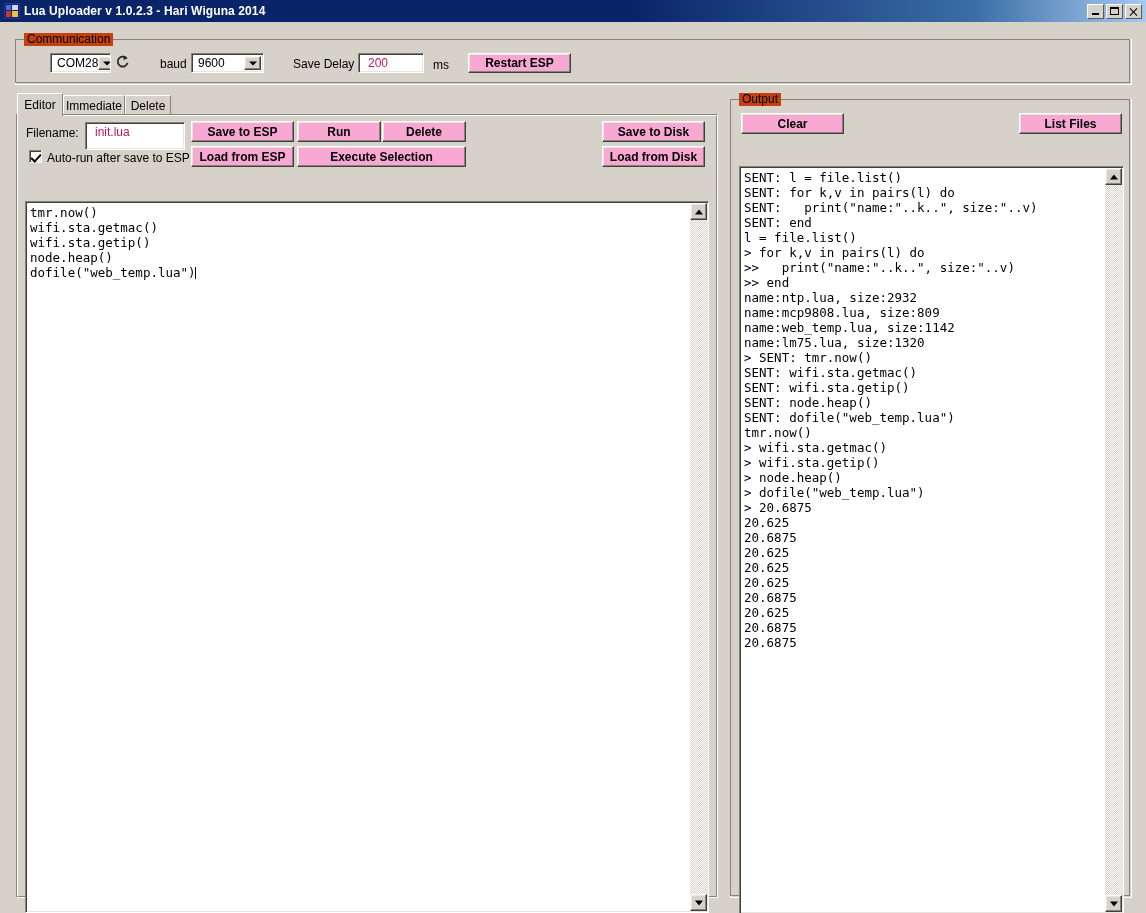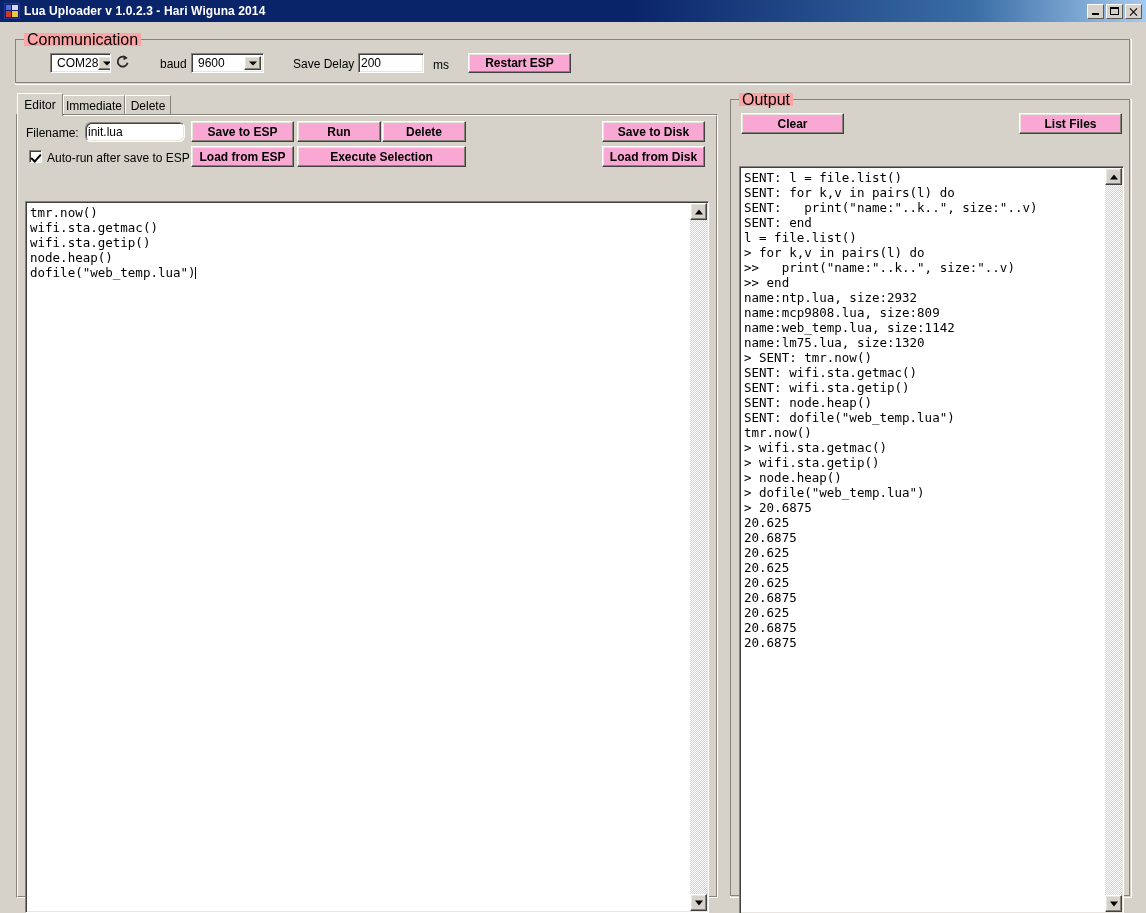--- a/index.html
+++ b/index.html
@@ -90,23 +90,23 @@
   }
   .groupbox > .gb-inner {
     position:absolute; left:-1px; top:-1px; right:1px; bottom:1px;
     border: 1px solid #87837b;
     box-sizing: border-box;
     pointer-events: none;
   }
   .gb-label {
     position: absolute;
     top: -7px; left: 8px;
-    background: #fca5a5;
+    background: #c2410c;
     padding: 0 3px;
-    font-size: 16px;
+    font-size: 12px;
     line-height: 13px;
   }
 
   .btn {
     background: #f9a8d4;
     border: 1px solid;
     border-color: #ffffff #404040 #404040 #ffffff;
     box-shadow: inset -1px -1px 0 #87837b, inset 1px 1px 0 #e8e5df;
     font-family: "Liberation Sans", sans-serif;
     font-size: 12px;
@@ -124,22 +124,22 @@
 
   .field {
     background: #ffffff;
     border: 1px solid;
     border-color: #87837b #ffffff #ffffff #87837b;
     box-shadow: inset 1px 1px 0 #404040, inset -1px -1px 0 #e8e5df;
     box-sizing: border-box;
     position: absolute;
     font-family: "Liberation Sans", sans-serif;
     font-size: 12px;
-    color: #000000;
-    padding: 1px 2px;
+    color: #be185d;
+    padding: 1px 9px;
     line-height: 16px;
     overflow: hidden;
     white-space: nowrap;
   }
 
   .combo {
     background: #ffffff;
     border: 1px solid;
     border-color: #87837b #ffffff #ffffff #87837b;
     box-shadow: inset 1px 1px 0 #404040, inset -1px -1px 0 #e8e5df;
@@ -349,21 +349,21 @@
 <div style="position:absolute; left:17px; top:115px; width:700px; height:782px;
             border-top:1px solid #ffffff; border-left:1px solid #ffffff;
             border-right:1px solid #87837b; border-bottom:1px solid #87837b;
             box-sizing:border-box;"></div>
 <div style="position:absolute; left:16px; top:114px; width:702px; height:784px;
             border:1px solid #87837b; border-right-color:#ffffff; border-bottom-color:#ffffff;
             box-sizing:border-box; pointer-events:none;"></div>
 
 <div class="lbl" style="left:26px; top:126px;">Filename:</div>
 
-<div class="field" style="left:85px; top:122px; width:100px; height:20px;border-radius:6px;">init.lua</div>
+<div class="field" style="left:85px; top:122px; width:100px; height:28px;">init.lua</div>
 
 <div class="cbox checked" style="left:29px; top:150px;"></div>
 <div class="lbl" style="left:47px; top:151px;">Auto-run after save to ESP</div>
 
 <div class="btn" style="left:191px; top:121px; width:103px; height:21px;">Save to ESP</div>
 <div class="btn" style="left:297px; top:121px; width:84px; height:21px;">Run</div>
 <div class="btn" style="left:382px; top:121px; width:84px; height:21px;">Delete</div>
 <div class="btn" style="left:191px; top:146px; width:103px; height:21px;">Load from ESP</div>
 <div class="btn" style="left:297px; top:146px; width:169px; height:21px;">Execute Selection</div>
 

